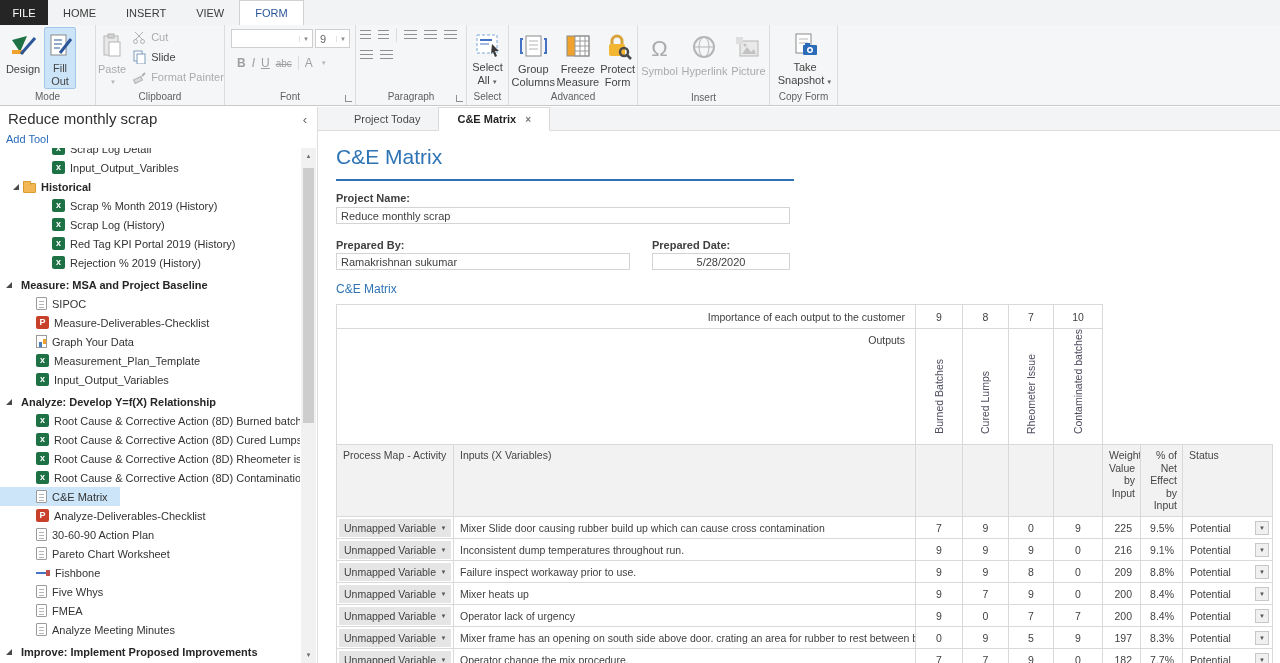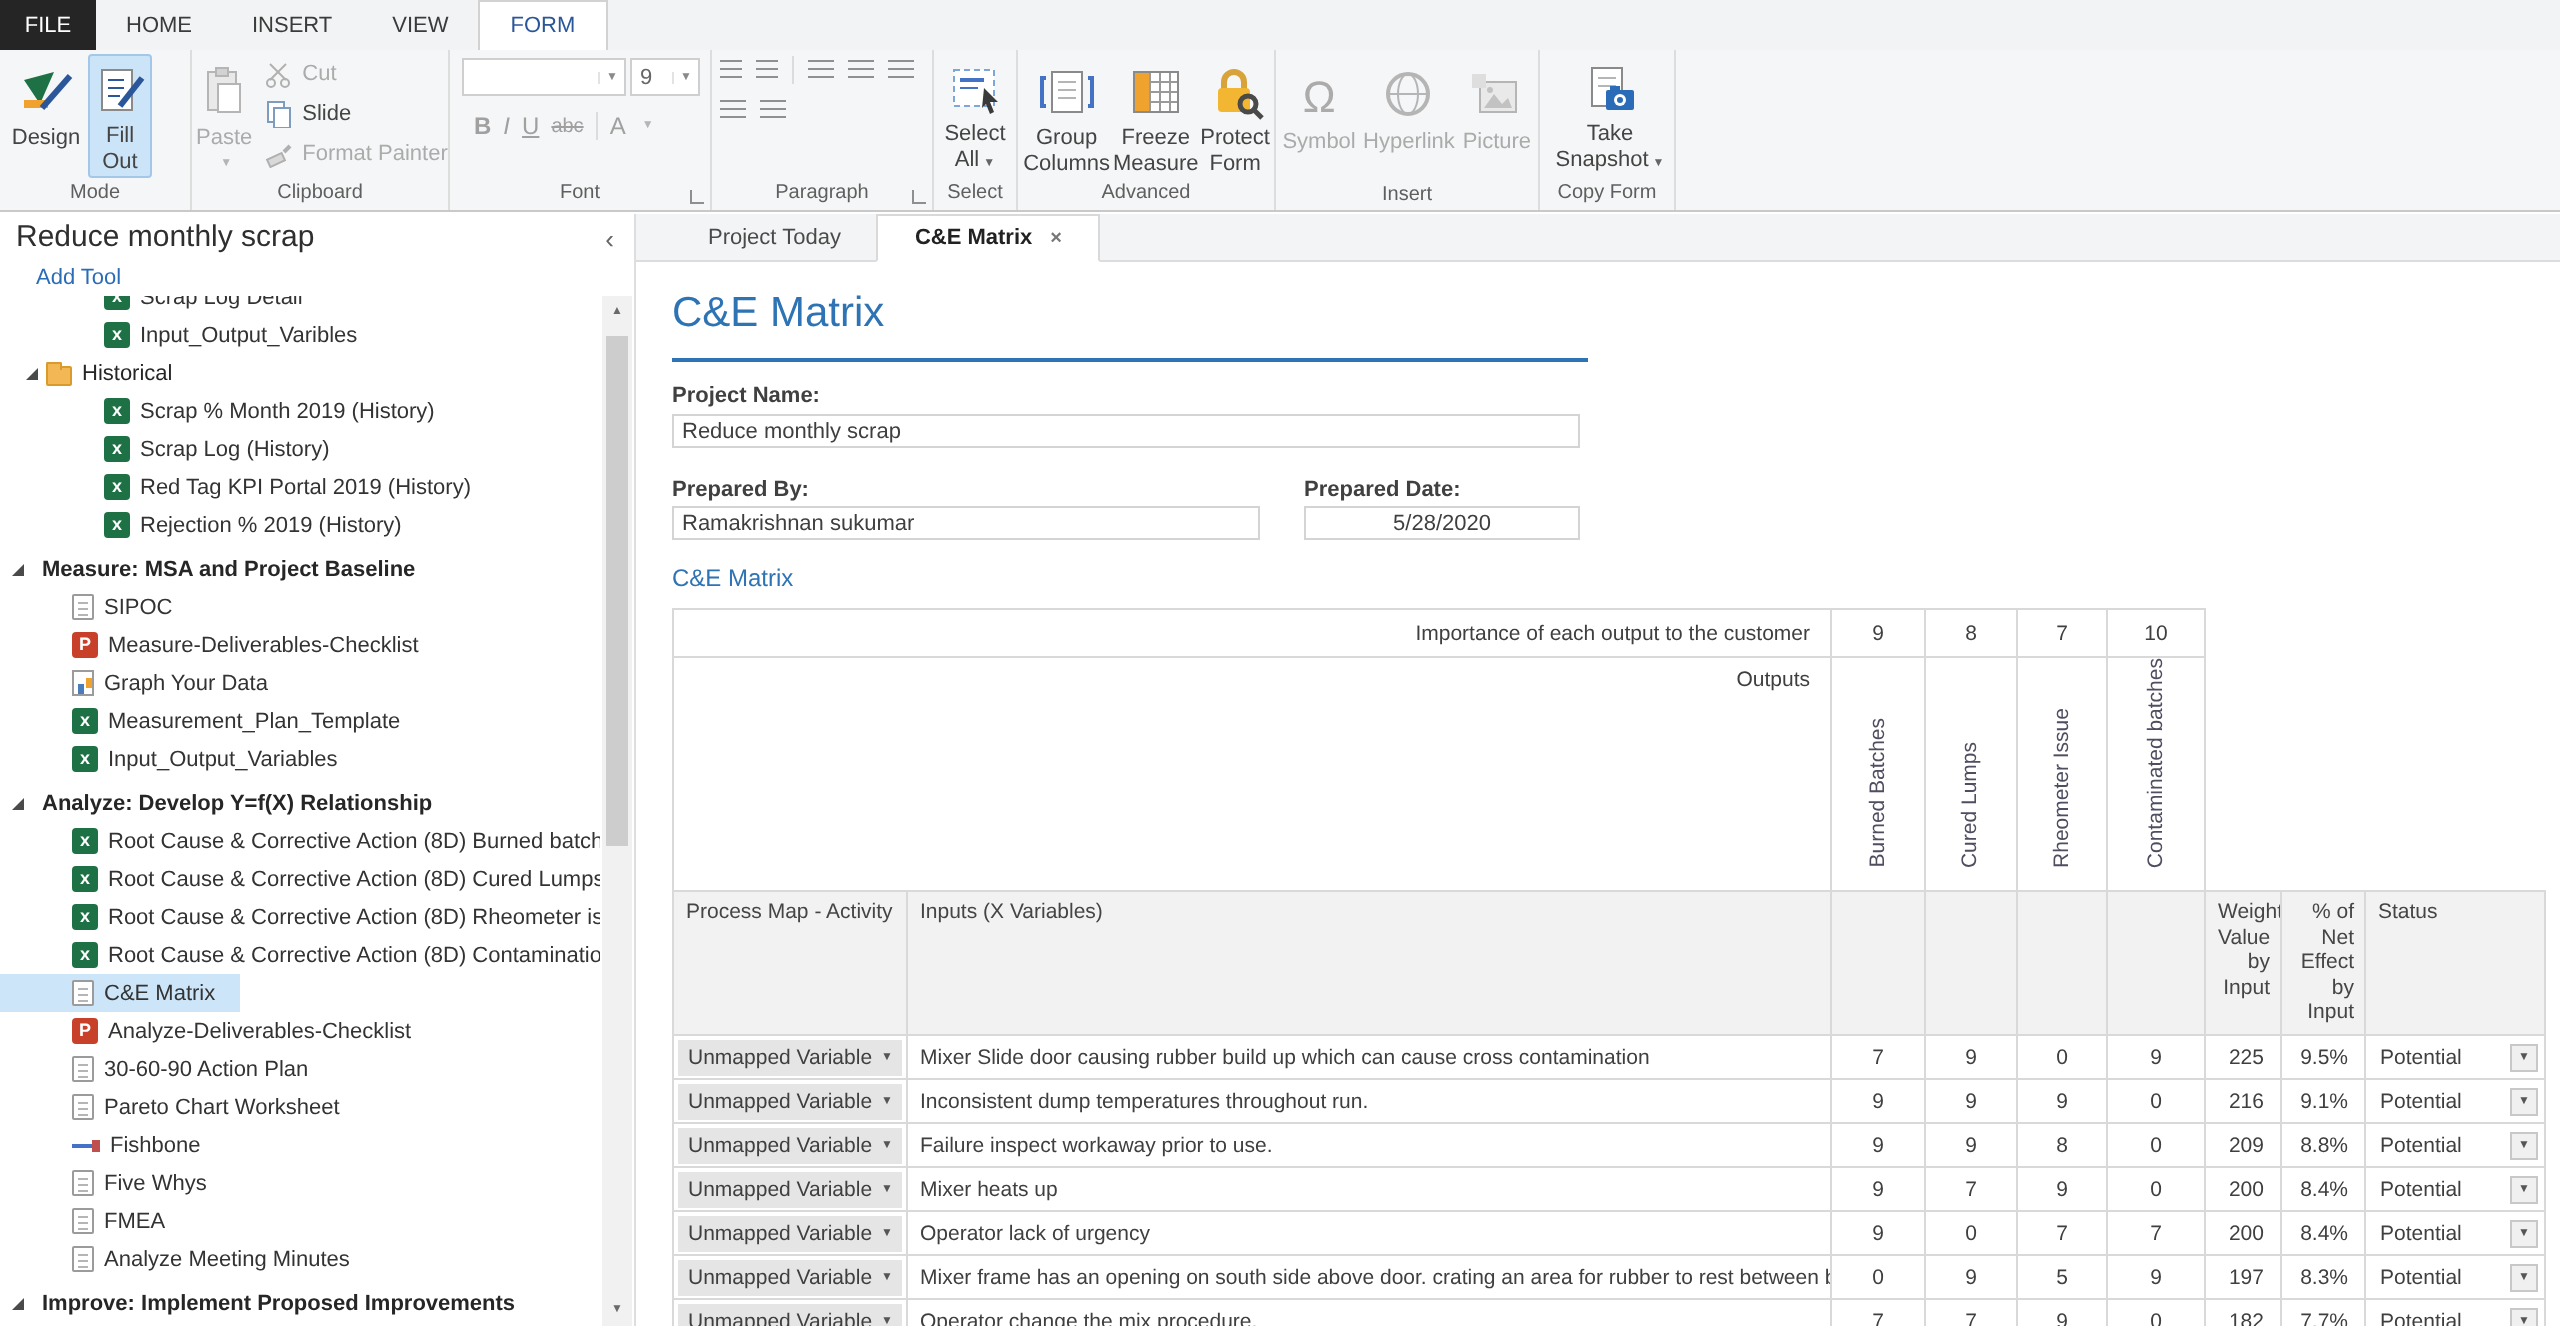--- a/index.html
+++ b/index.html
@@ -32,28 +32,28 @@
   .pgrow{display:flex;align-items:center;gap:7px}
   .pg{width:13px;height:11px;background:repeating-linear-gradient(to bottom,#909090 0 1px,transparent 1px 4px)}
   .pg.sm{width:11px}
   .pgsep{width:1px;height:14px;background:#dcdcdc}
   .arrglyph{font-size:6px;color:#666;margin-left:2px}
   .dis .arrglyph{color:#b5b5b5}
   
   #sidebar{position:absolute;top:107px;left:0;width:318px;bottom:0;background:#fff;border-right:1px solid #dedede}
   .sheader{position:absolute;top:3px;left:8px;font-size:15px;color:#2f2f2f}
   .schev{position:absolute;top:5px;right:10px;font-size:13px;color:#666}
-  .addtool{position:absolute;top:26px;left:18px;font-size:11px;color:#2b6cb8;cursor:pointer}
+  .addtool{position:absolute;top:26px;left:6px;font-size:11px;color:#2b6cb8;cursor:pointer}
   .tree{position:absolute;top:41px;left:0;right:17px;bottom:0;overflow:hidden;font-size:11px;color:#333}
   .ti{display:flex;align-items:center;height:19px;white-space:nowrap}
   .ti:first-child{margin-top:-9px}
   .ti.lv0{padding-left:6px;font-weight:bold;color:#262626}
   .ti.lv0.gap{margin-top:3px}
   .ti.lv1{padding-left:36px}
-  .ti.lv1f{padding-left:13px;font-weight:normal;color:#262626}
+  .ti.lv1f{padding-left:13px;font-weight:bold;color:#262626}
   .ti.lv2{padding-left:52px}
   .ti.sel{background:#cde5f8;width:fit-content;padding-right:12px}
   .tl{margin-left:5px}
   .arr{width:0;height:0;border:3px solid transparent;border-right:3px solid #4a4a4a;border-bottom:3px solid #4a4a4a;margin-right:4px;flex:none}
   .ic{width:13px;height:13px;flex:none;position:relative}
   .ic.excel{background:#1e7145;border-radius:2px}
   .ic.excel::after{content:"x";position:absolute;inset:0;color:#fff;font:bold 9px/13px "Liberation Sans",sans-serif;text-align:center}
   .ic.ppt{background:#c8402a;border-radius:2px}
   .ic.ppt::after{content:"P";position:absolute;inset:0;color:#fff;font:bold 9px/13px "Liberation Sans",sans-serif;text-align:center}
   .ic.doc{width:11px;height:13px;background:#fff;border:1px solid #9b9b9b;border-radius:1px}

